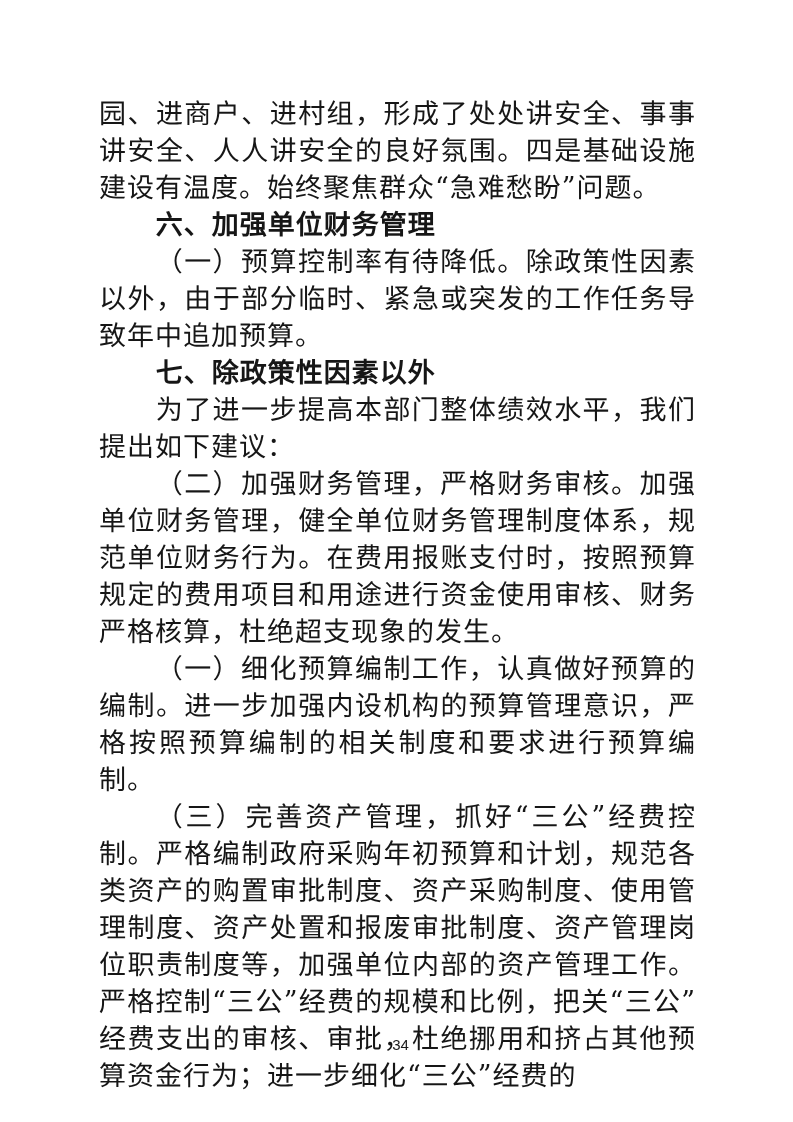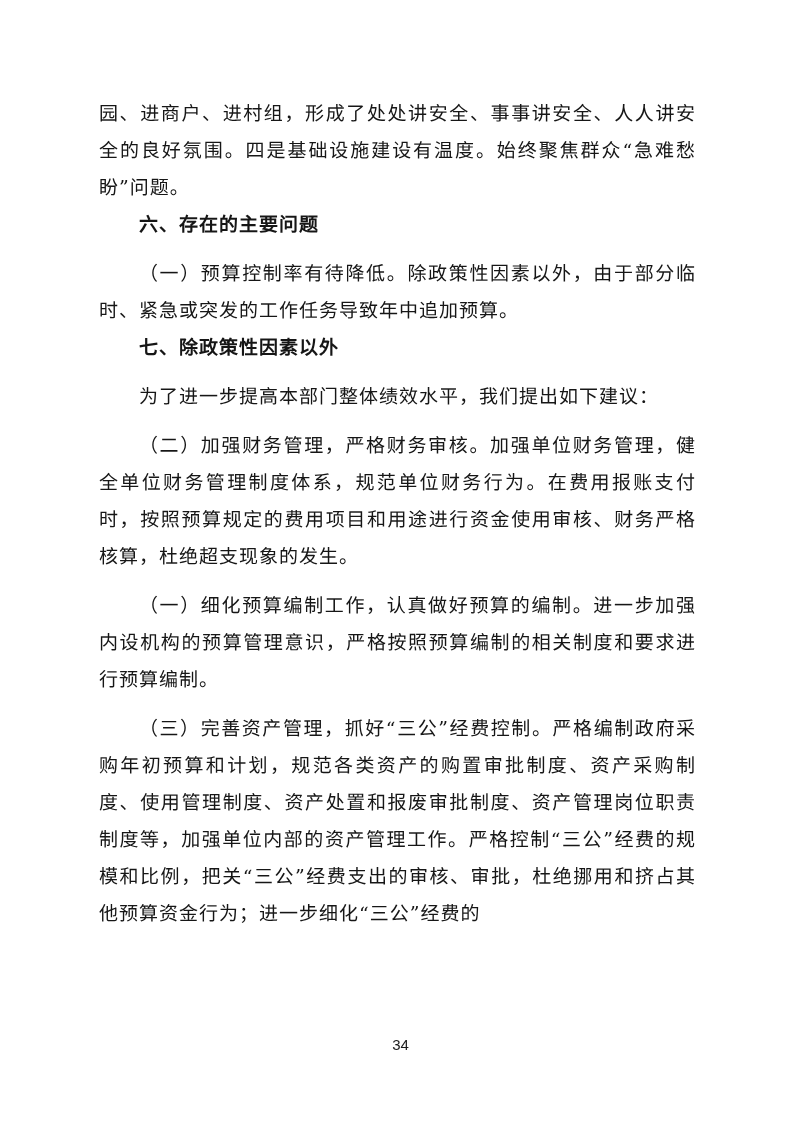--- a/index.html
+++ b/index.html
@@ -21,30 +21,29 @@
     overflow: hidden;
   }
   .content {
     position: absolute;
     left: 99px;
     top: 95px;
     width: 597px;
   }
   .content p {
     margin: 0;
-    font-size: 19px;
+    font-size: 27px;
     line-height: 37px;
     letter-spacing: 1px;
     text-align: justify;
     text-justify: inter-ideograph;
     word-break: break-all;
   }
   .content p.indent {
     text-indent: 2.1em;
-    margin-top: 12px;
   }
   .content p.heading {
     font-weight: bold;
     text-indent: 2.1em;
   }
   .footer {
     position: absolute;
     left: 8px;
     right: 0;
     top: 1036px;
@@ -53,21 +52,21 @@
     font-size: 15px;
     color: #1c1c1c;
   }
 </style>
 </head>
 <body>
 
 <div class="page">
   <main class="content">
       <p class="">园、进商户、进村组，形成了处处讲安全、事事讲安全、人人讲安全的良好氛围。四是基础设施建设有温度。始终聚焦群众“急难愁盼”问题。</p>
-      <p class="heading">六、存在的主要问题</p>
+      <p class="heading">六、加强单位财务管理</p>
       <p class=" indent">（一）预算控制率有待降低。除政策性因素以外，由于部分临时、紧急或突发的工作任务导致年中追加预算。</p>
       <p class="heading">七、除政策性因素以外</p>
       <p class=" indent">为了进一步提高本部门整体绩效水平，我们提出如下建议：</p>
       <p class=" indent">（二）加强财务管理，严格财务审核。加强单位财务管理，健全单位财务管理制度体系，规范单位财务行为。在费用报账支付时，按照预算规定的费用项目和用途进行资金使用审核、财务严格核算，杜绝超支现象的发生。</p>
       <p class=" indent">（一）细化预算编制工作，认真做好预算的编制。进一步加强内设机构的预算管理意识，严格按照预算编制的相关制度和要求进行预算编制。</p>
       <p class=" indent">（三）完善资产管理，抓好“三公”经费控制。严格编制政府采购年初预算和计划，规范各类资产的购置审批制度、资产采购制度、使用管理制度、资产处置和报废审批制度、资产管理岗位职责制度等，加强单位内部的资产管理工作。严格控制“三公”经费的规模和比例，把关“三公”经费支出的审核、审批，杜绝挪用和挤占其他预算资金行为；进一步细化“三公”经费的</p>
     </main>
   <div class="footer">
     <span>34</span>
   </div>

